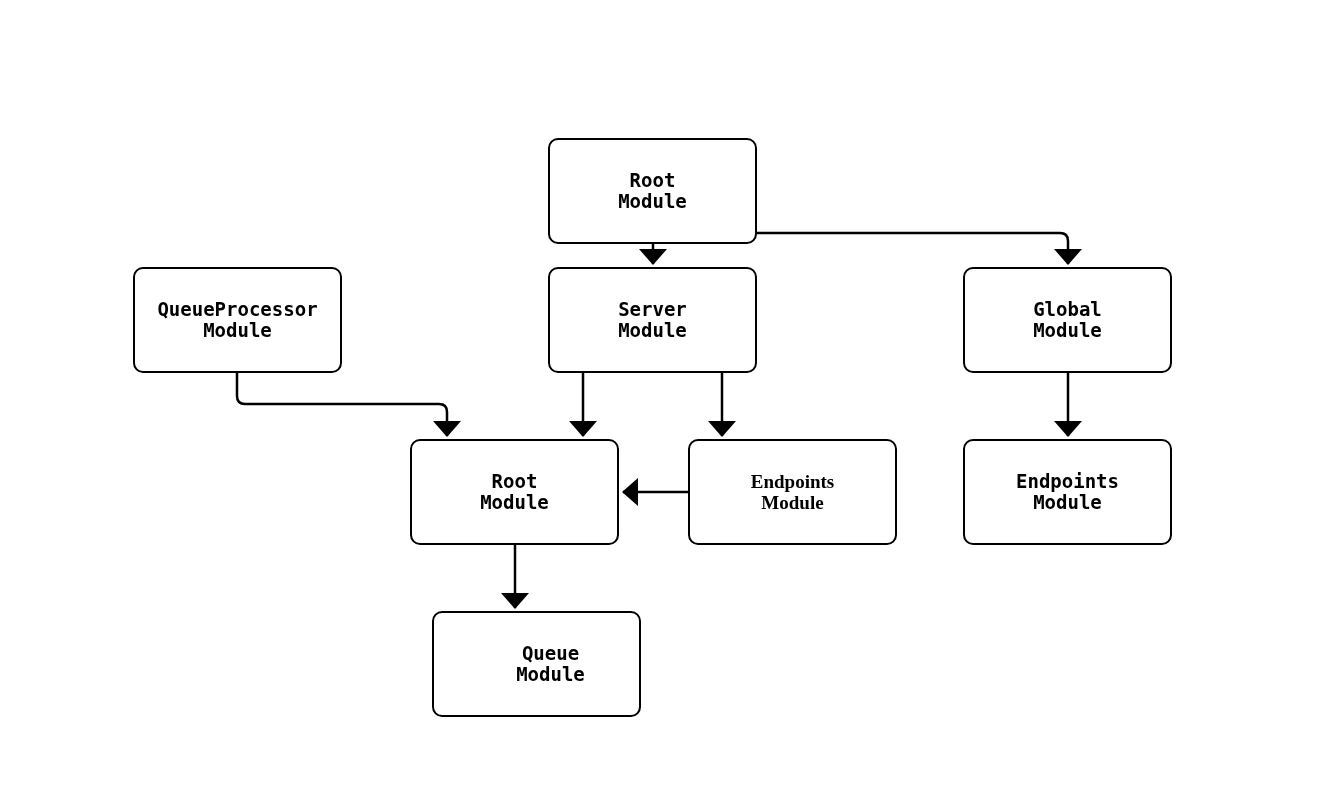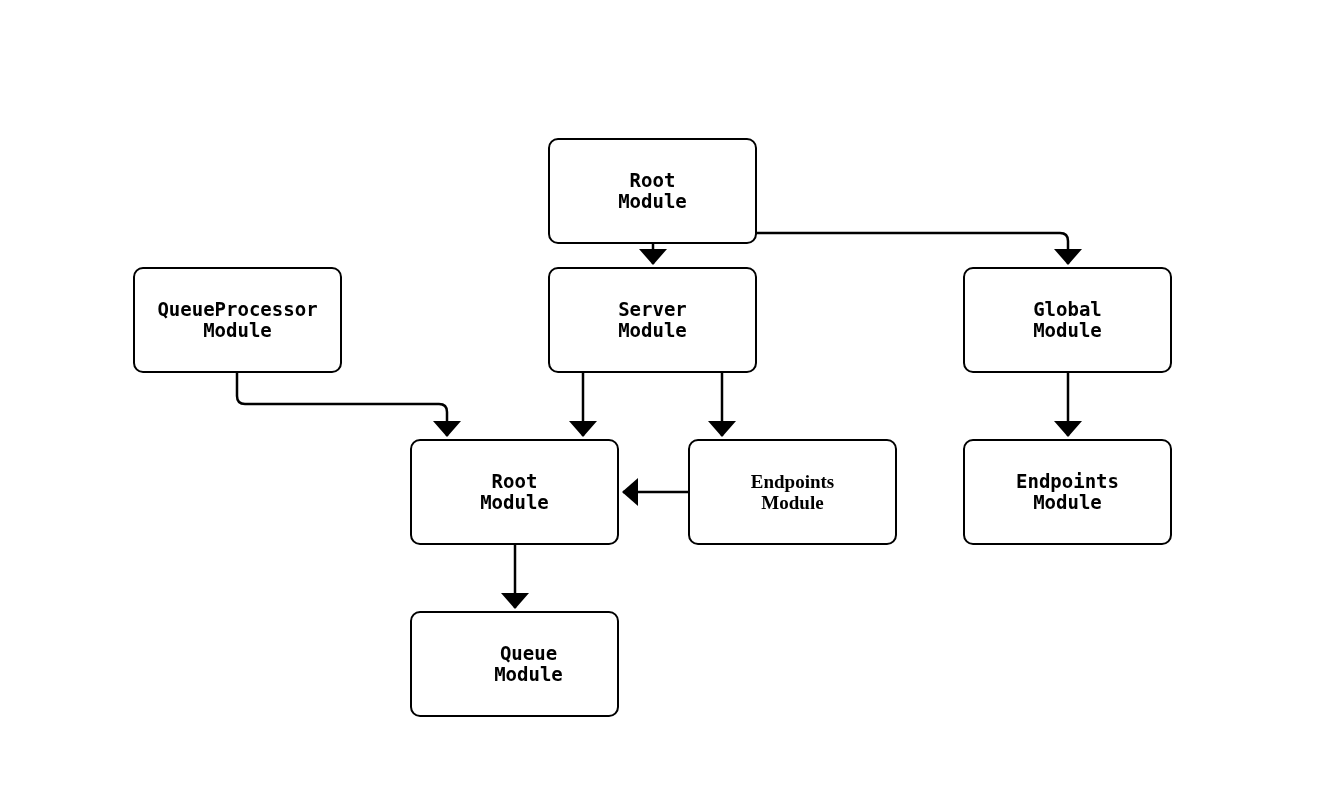--- a/index.html
+++ b/index.html
@@ -105,18 +105,18 @@
   <div class="node" style="left:688px; top:439px;font-family:Liberation Serif, serif;">
     <span>Endpoints</span>
     <span>Module</span>
   </div>
 
   <div class="node" style="left:963px; top:439px;">
     <span>Endpoints</span>
     <span>Module</span>
   </div>
 
-  <div class="node" style="left:410px; top:611px;padding-left:28px;">
+  <div class="node" style="left:432px; top:611px;padding-left:28px;">
     <span>Queue</span>
     <span>Module</span>
   </div>
 
 </div>
 
 </body></html>

